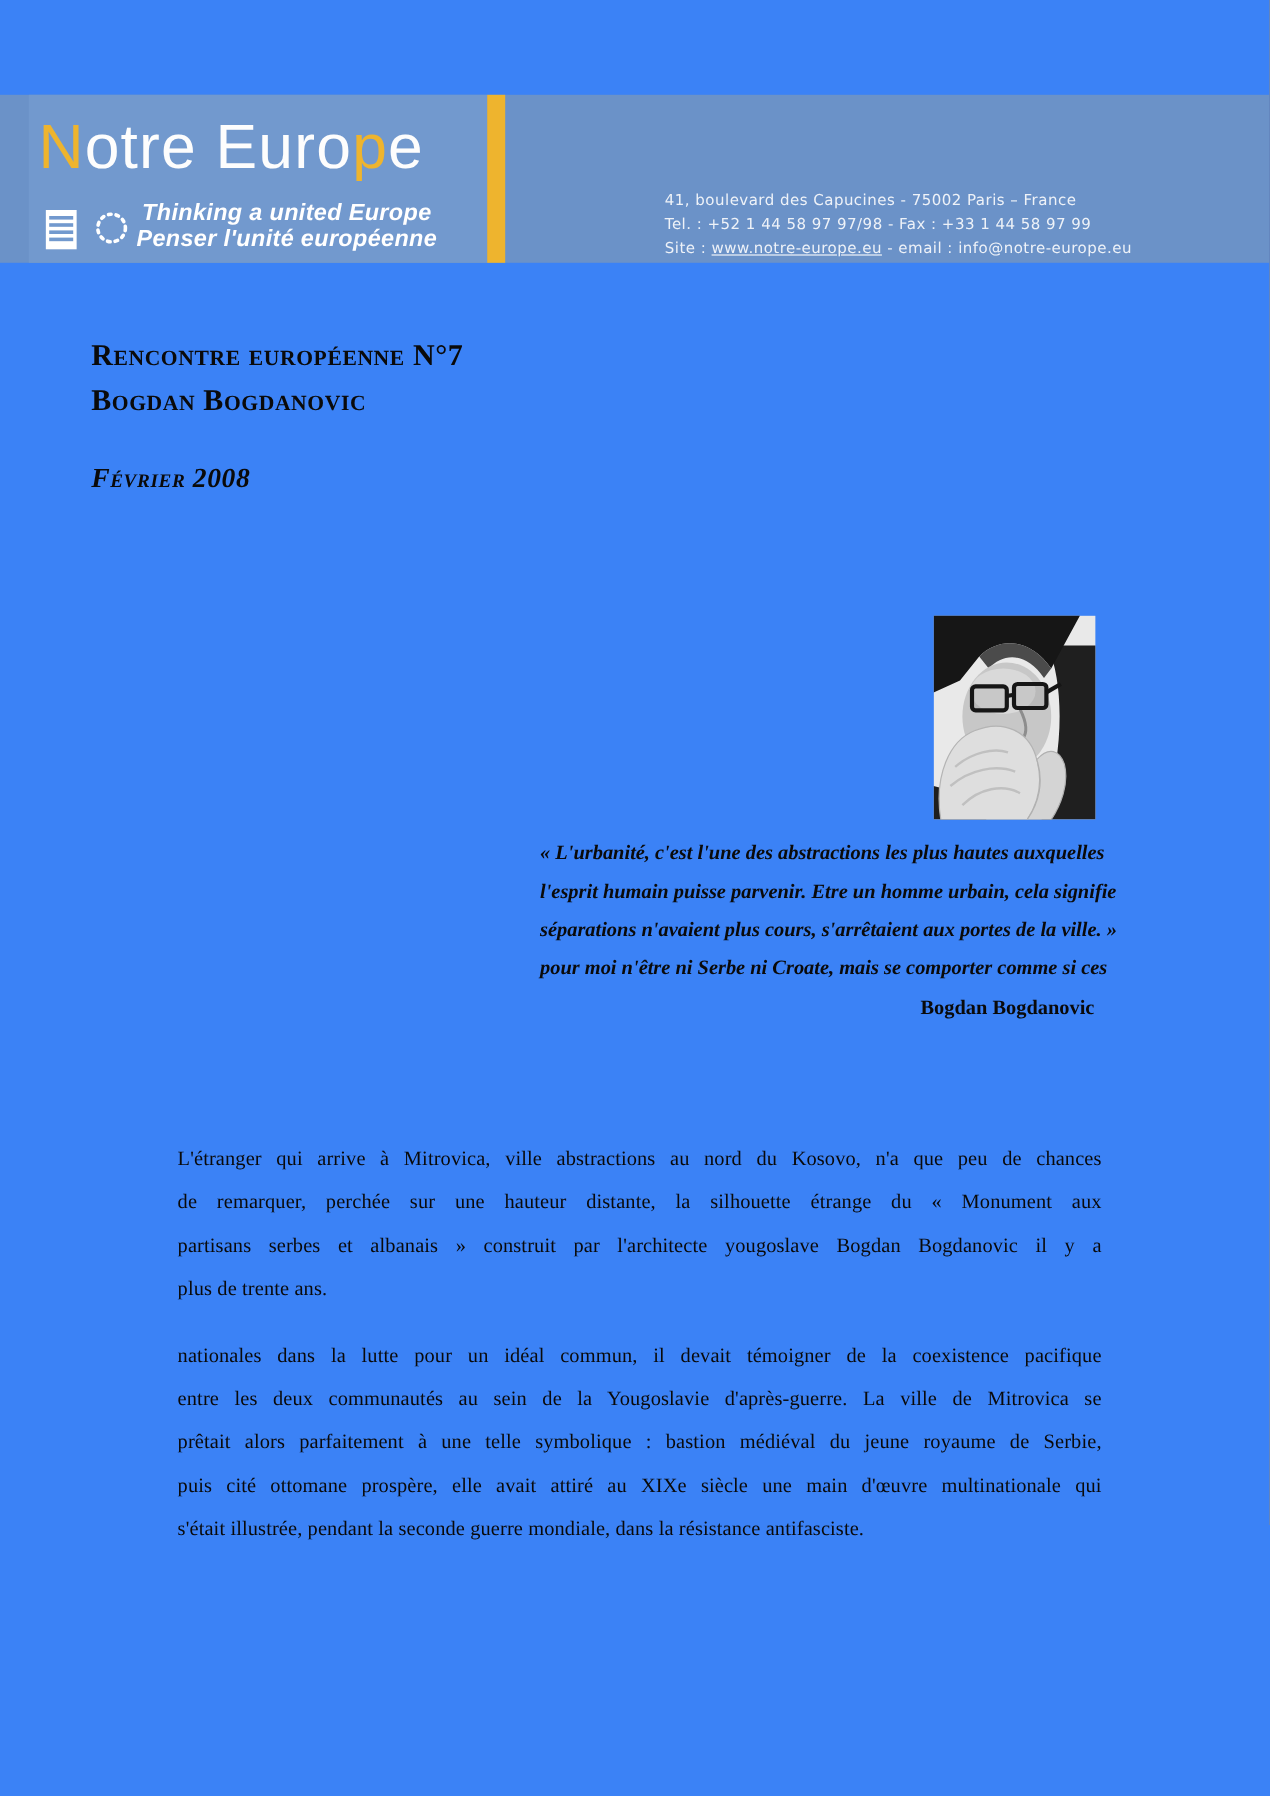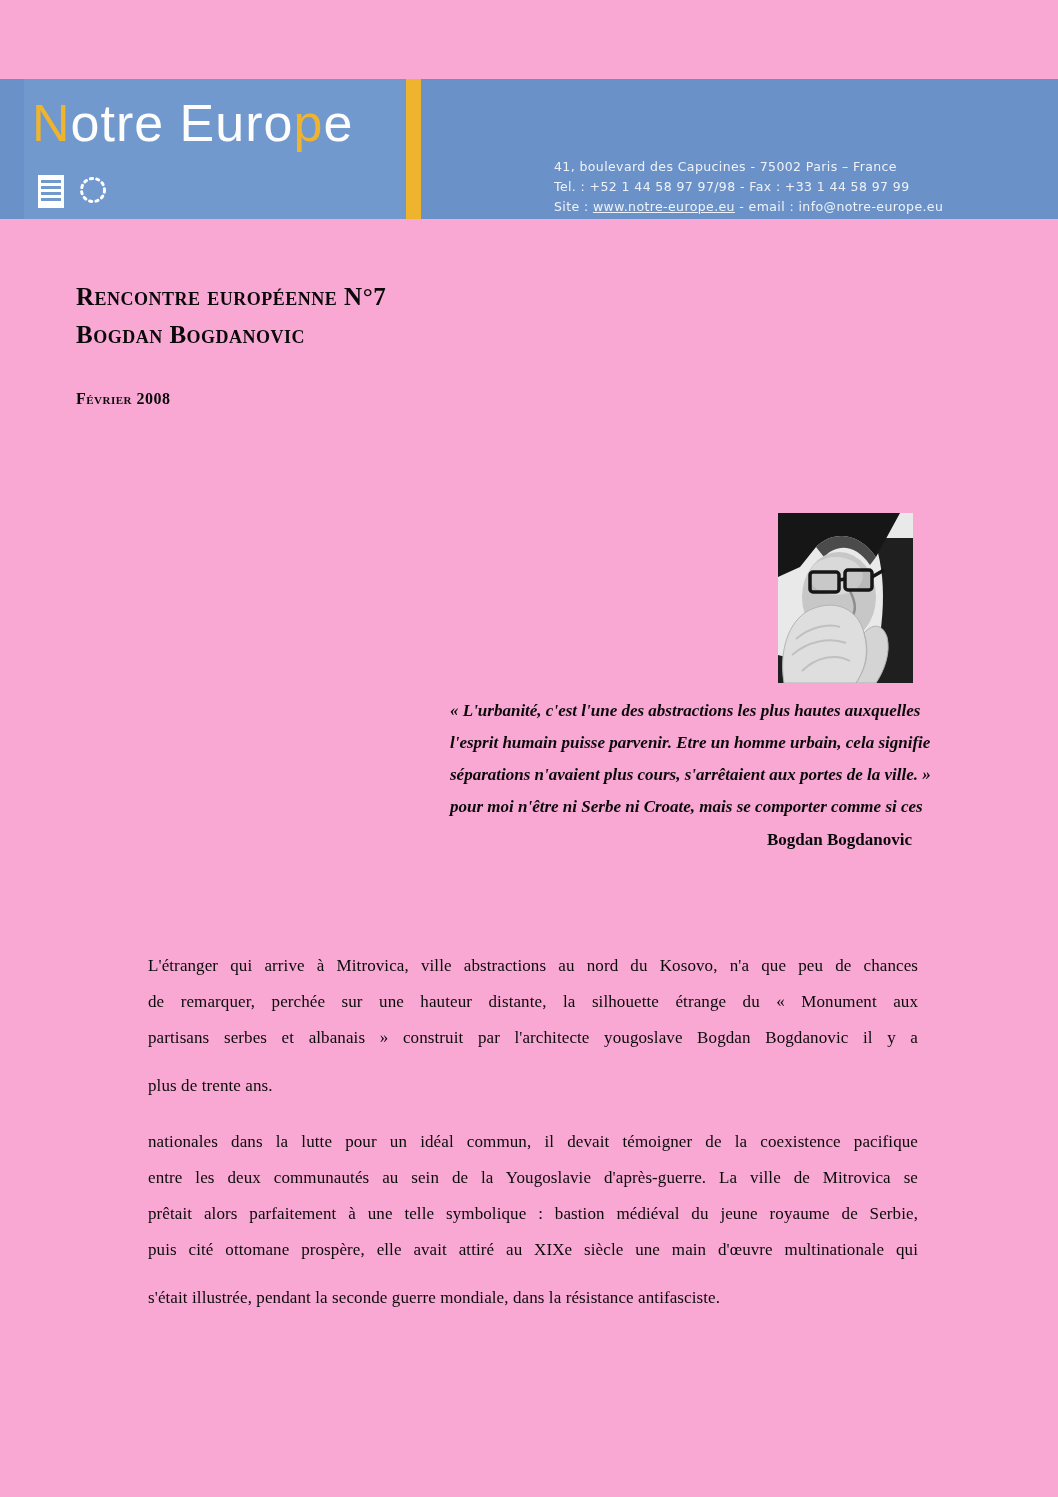--- a/index.html
+++ b/index.html
@@ -1,18 +1,18 @@
 <!DOCTYPE html>
 <html><head>
 <meta charset="utf-8">
 <style>
   * { margin:0; padding:0; box-sizing:border-box; }
   html,body { background:#888; }
   .page {
-    position:relative; width:1058px; height:1497px; background:#f9a8d4;
+    position:relative; width:1058px; height:1497px; background:#3b82f6;
     margin:0 auto; overflow:hidden;
     font-family:"Liberation Serif", serif; color:#0a0a0a;
   }
   
   .banner { position:absolute; left:0; top:79px; width:1058px; height:140px; background:#6b92c8; }
   .logo-block { position:absolute; left:24px; top:0; width:382px; height:140px; background:#7299ce; }
   .accent-bar { position:absolute; left:406px; top:0; width:15px; height:140px; background:#eeb42e; }
   .logo-text {
     position:absolute; left:8px; top:14px; width:370px;
     font-family:"Liberation Sans", sans-serif; font-size:52px; font-weight:400;
@@ -32,40 +32,40 @@
     color:#eef2f8; letter-spacing:0.4px; white-space:nowrap;margin-top:18px;
   }
   .contact a, .contact .site-link { color:#eef2f8; text-decoration:underline; cursor:pointer; }
   
   .title-block {
     position:absolute; left:76px; top:282px; width:840px; text-align:left;
     font-weight:700; font-variant:small-caps; letter-spacing:0.5px;
   }
   .title-line1 { font-size:25px; line-height:30px; }
   .title-line2 { font-size:25px; line-height:30px; margin-top:8px; }
-  .title-date  { font-size:16px; line-height:28px; margin-top:35px; }
+  .title-date  { font-size:23px; line-height:28px; margin-top:35px;font-style:italic; }
   
   .photo { position:absolute; left:778px; top:513px; width:135px; height:170px; }
   .photo svg { display:block; }
   
   .quote {
     position:absolute; left:450px; top:695px; width:462px; text-align:center;
     font-style:italic; font-weight:700; font-size:17px; line-height:32px; white-space:nowrap;
   }
   .quote-attribution {
     margin-top:5px; text-align:right; font-style:normal; font-weight:700;
     font-size:17px; line-height:24px;
   }
   
   .body-text {
     position:absolute; left:148px; top:948px; width:770px;
     font-size:17px; line-height:36px; letter-spacing:0.1px;
   }
   .body-line { text-align:justify; text-align-last:justify; }
-  .body-line.last { text-align-last:left;margin-top:12px; }
+  .body-line.last { text-align-last:left; }
   .para2 { margin-top:20px; }
 </style>
 </head>
 <body>
 
 <div class="page">
 
   <div class="banner">
     <div class="logo-block">
       <div class="logo-text"><span class="accent">N</span><span>otre Euro</span><span class="accent">p</span><span>e</span></div>
@@ -75,20 +75,24 @@
           <rect x="3" y="5" width="20" height="3" fill="#7299ce"></rect>
           <rect x="3" y="11" width="20" height="3" fill="#7299ce"></rect>
           <rect x="3" y="17" width="20" height="3" fill="#7299ce"></rect>
           <rect x="3" y="23" width="20" height="3" fill="#7299ce"></rect>
         </svg>
       </div>
       <div class="stars-icon">
         <svg width="30" height="30" viewBox="0 0 30 30">
           <circle cx="15" cy="15" r="11.5" fill="none" stroke="#ffffff" stroke-width="3" stroke-dasharray="2.2 4.2" stroke-linecap="round"></circle>
         </svg>
+      </div>
+      <div class="taglines">
+        <div>Thinking a united Europe</div>
+        <div>Penser l'unité européenne</div>
       </div>
     </div>
     <div class="accent-bar"></div>
     <div class="contact">
       <div>41, boulevard des Capucines - 75002 Paris – France</div>
       <div>Tel. : +52 1 44 58 97 97/98 - Fax : +33 1 44 58 97 99</div>
       <div><span>Site : </span><span class="site-link">www.notre-europe.eu</span><span> - email : info@notre-europe.eu</span></div>
     </div>
   </div>
 

